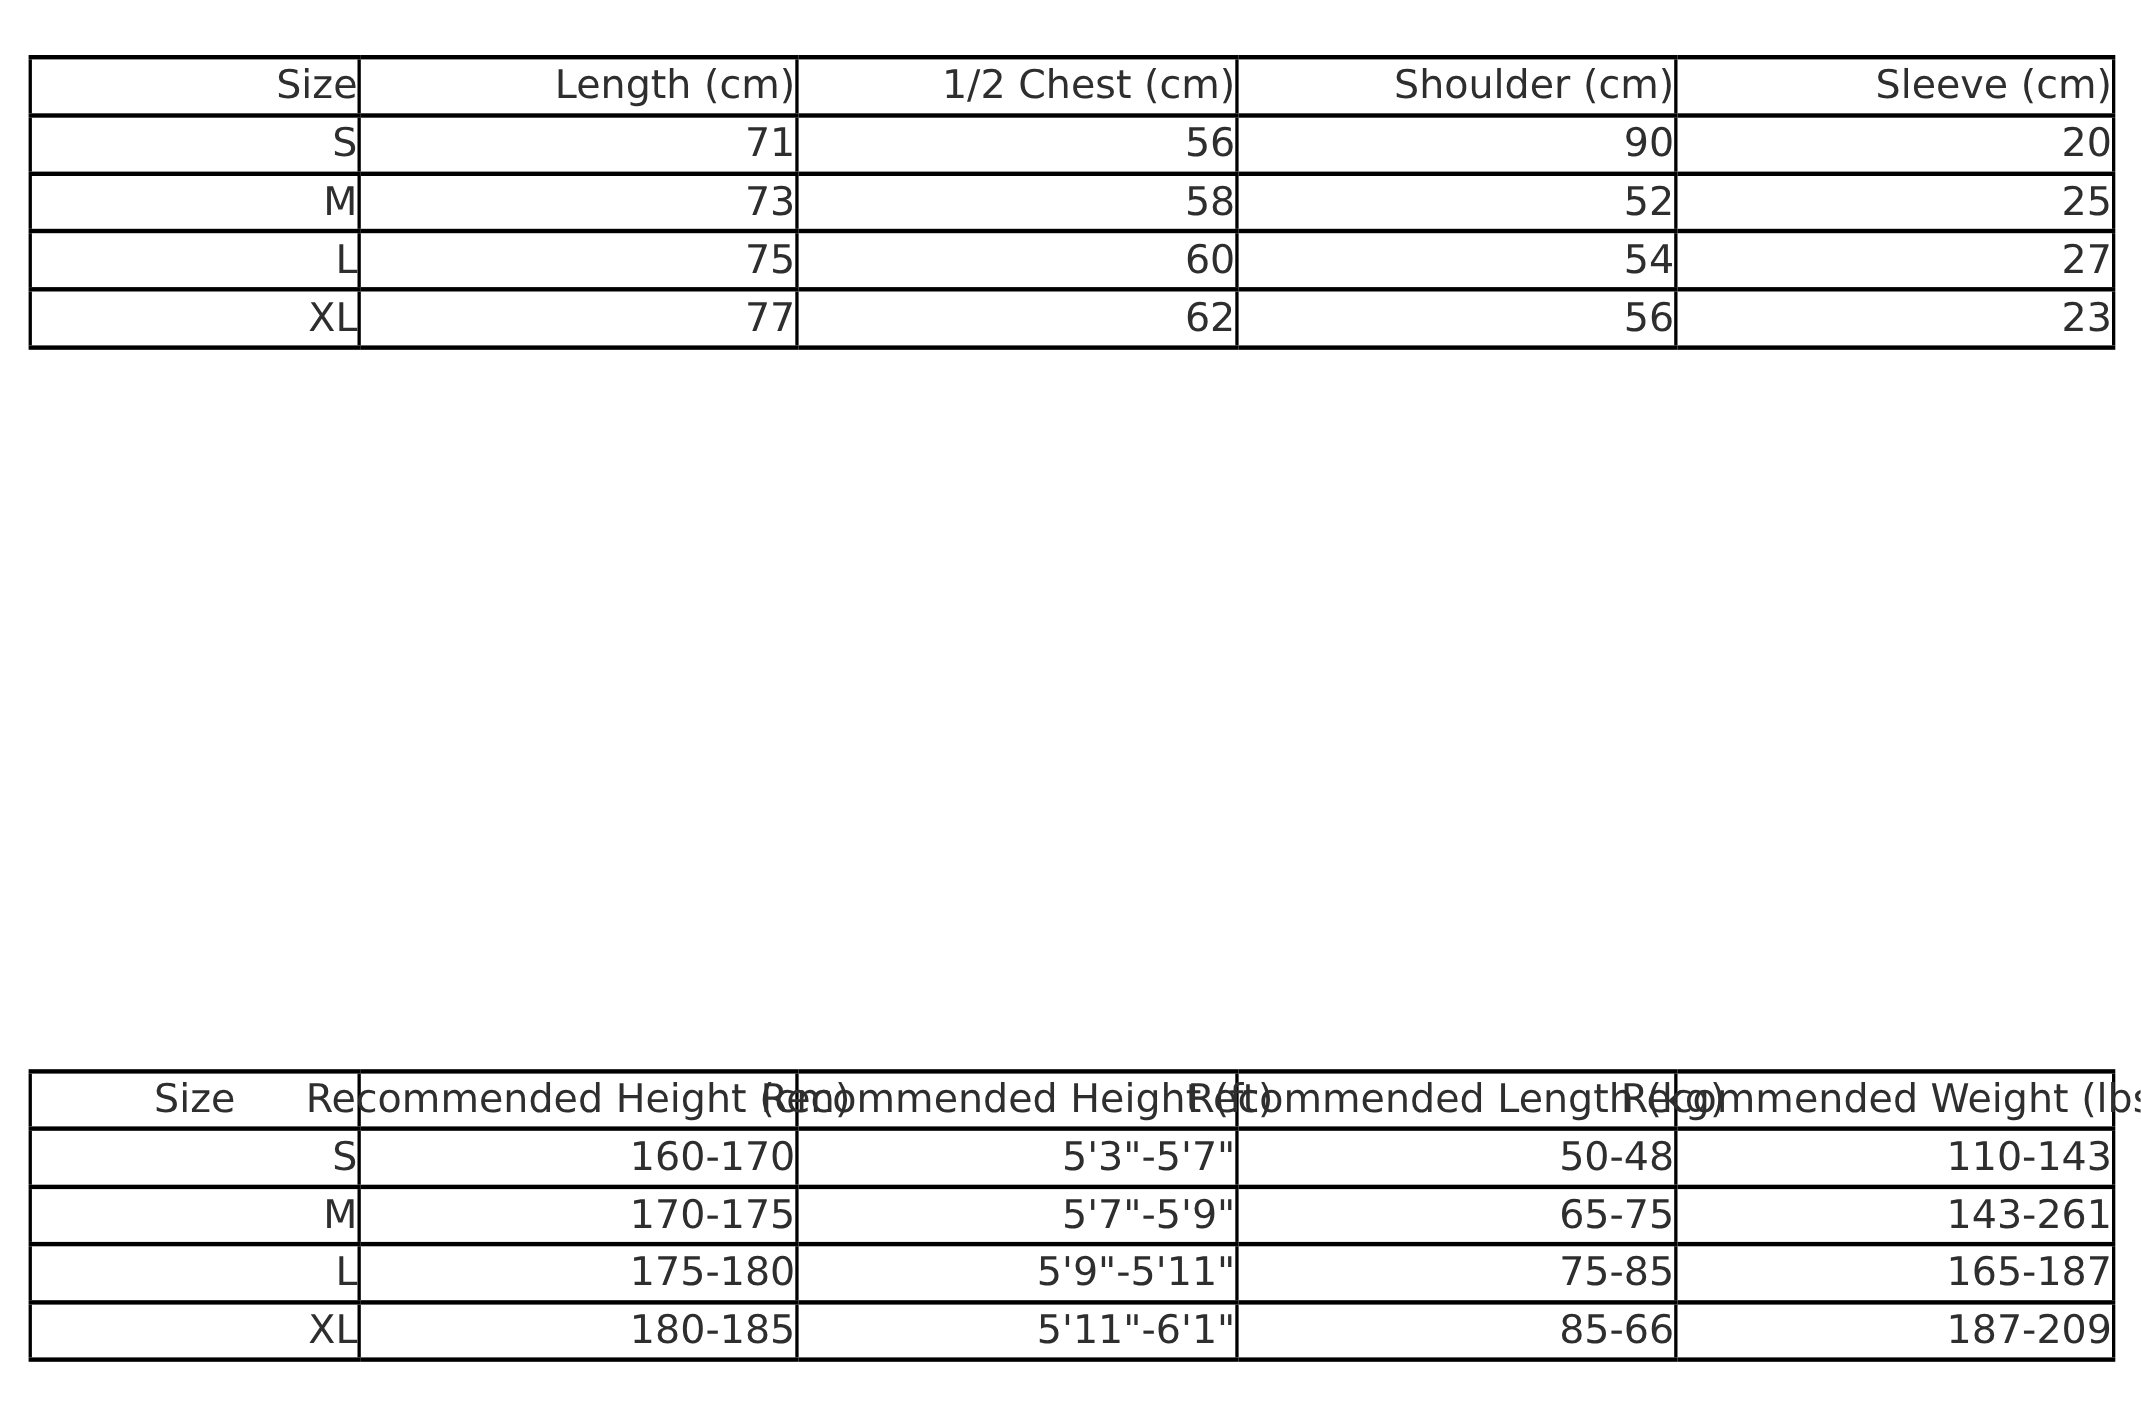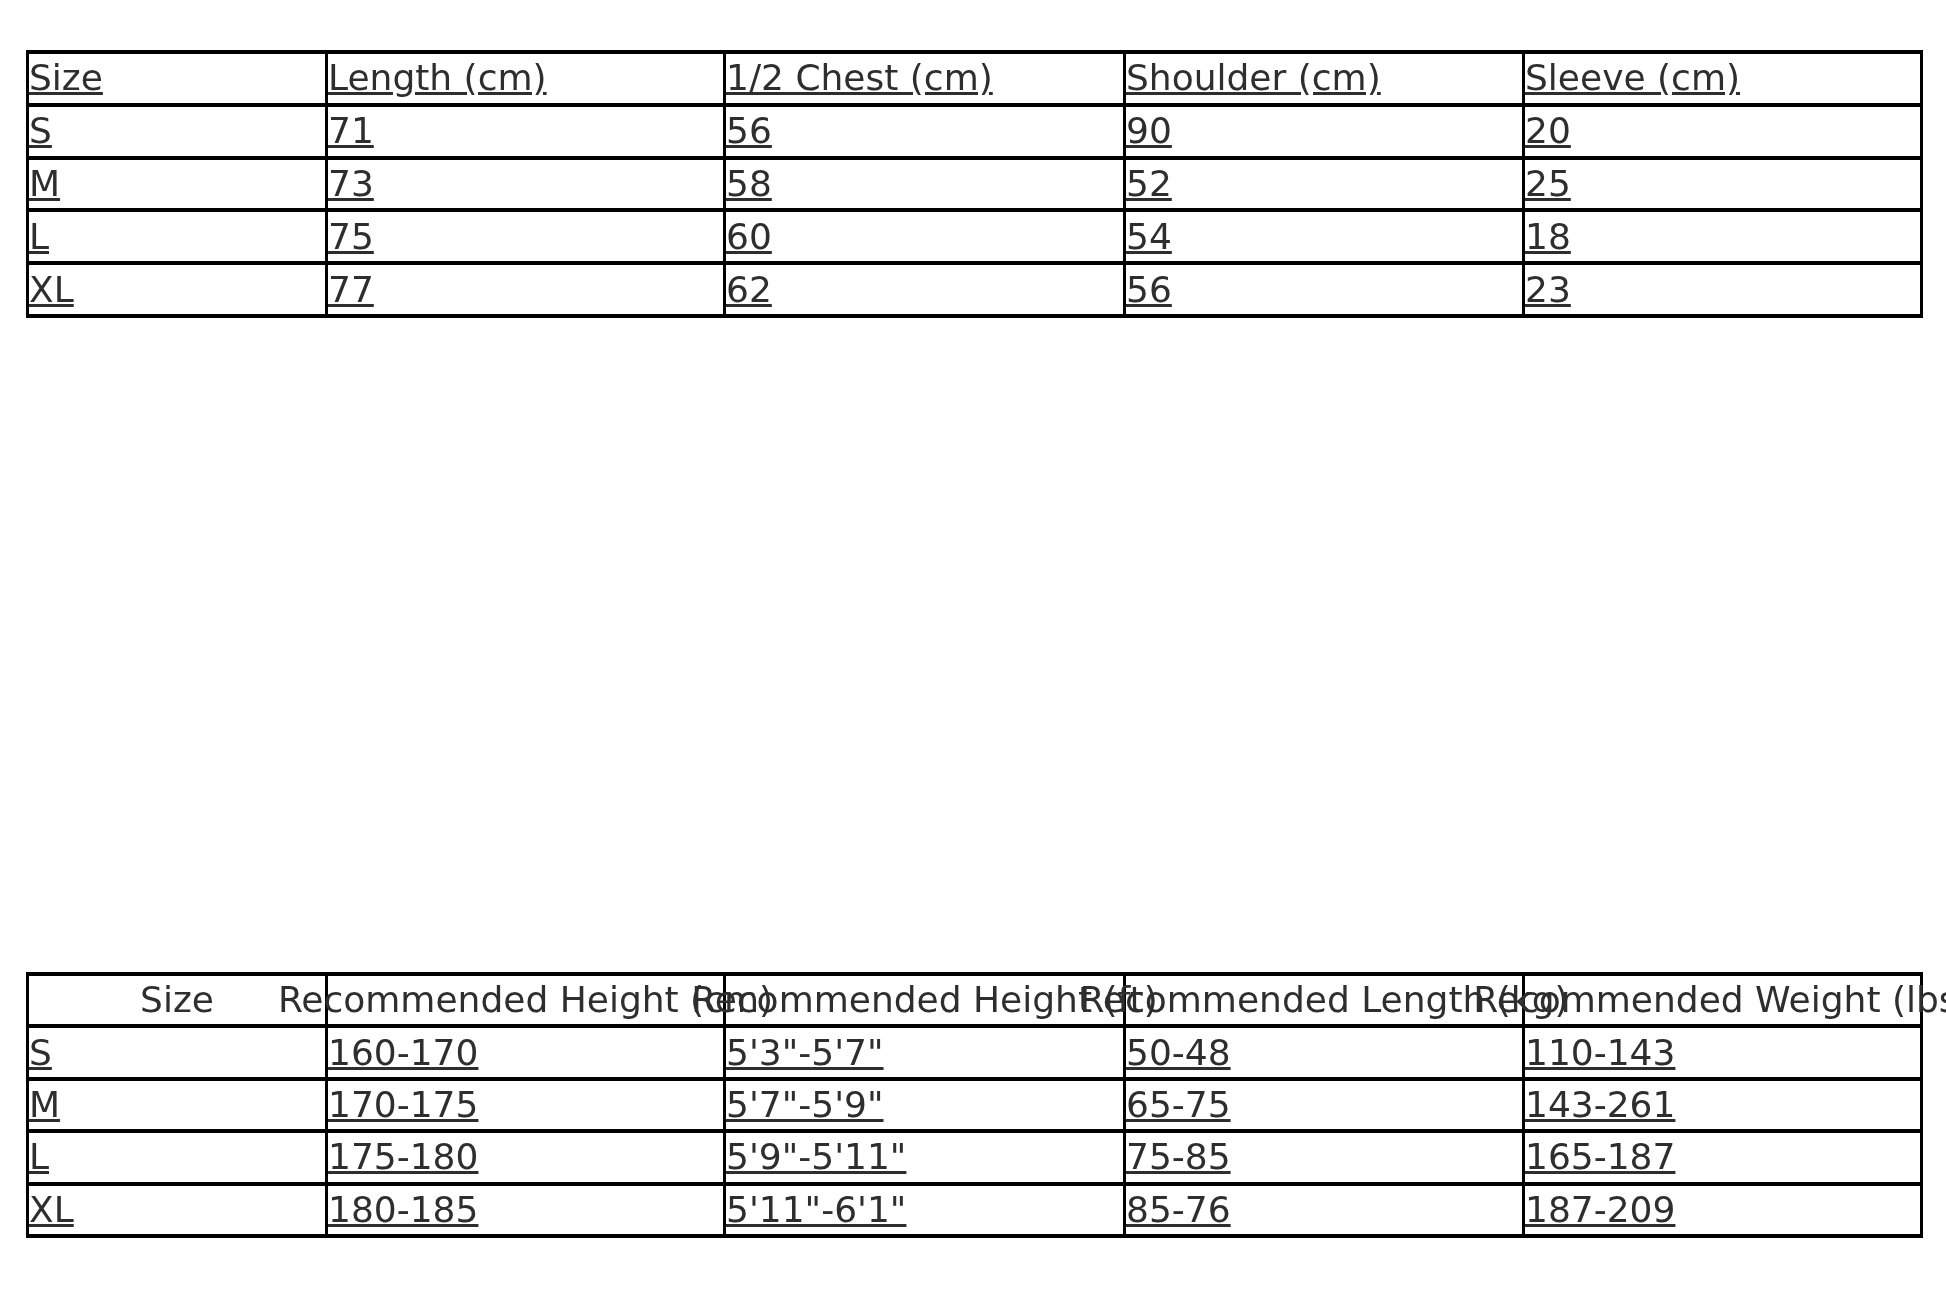--- a/index.html
+++ b/index.html
@@ -20,25 +20,24 @@
     color: #2e2e2e;
     font-size: 36px;
     line-height: 1;
   }
   table.t1 { top: 50px;  height: 268px; }
   table.t2 { top: 972px; height: 266px; }
   .t tr { height: 20%; }
   .t th, .t td {
     border: solid #000000;
     border-width: 4px 3px;
-    text-align: left;
+    text-align: right;
     vertical-align: middle;
     padding: 0;
     font-weight: normal;
-    text-decoration: underline;
   }
   col.c0 { width: 299px; }
   col.c1 { width: 398px; }
   col.c2 { width: 400px; }
   col.c3 { width: 399px; }
   col.c4 { width: 398px; }
   
   .t2 th { position: relative; }
   .t2 th span {
     position: absolute;
@@ -80,21 +79,21 @@
     <td>73</td>
     <td>58</td>
     <td>52</td>
     <td>25</td>
   </tr>
   <tr>
     <td>L</td>
     <td>75</td>
     <td>60</td>
     <td>54</td>
-    <td>18</td>
+    <td>27</td>
   </tr>
   <tr>
     <td>XL</td>
     <td>77</td>
     <td>62</td>
     <td>56</td>
     <td>23</td>
   </tr>
 </tbody>
   </table>
@@ -143,17 +142,17 @@
     <td>L</td>
     <td>175-180</td>
     <td>5'9"-5'11"</td>
     <td>75-85</td>
     <td>165-187</td>
   </tr>
   <tr>
     <td>XL</td>
     <td>180-185</td>
     <td>5'11"-6'1"</td>
-    <td>85-76</td>
+    <td>85-66</td>
     <td>187-209</td>
   </tr>
 </tbody>
   </table>
 
 </body></html>

